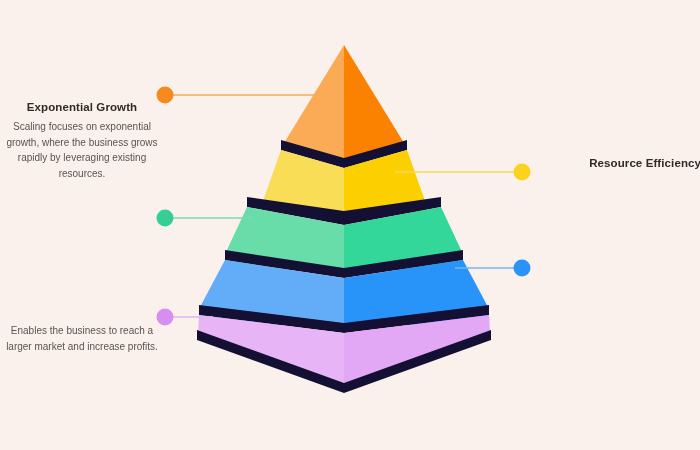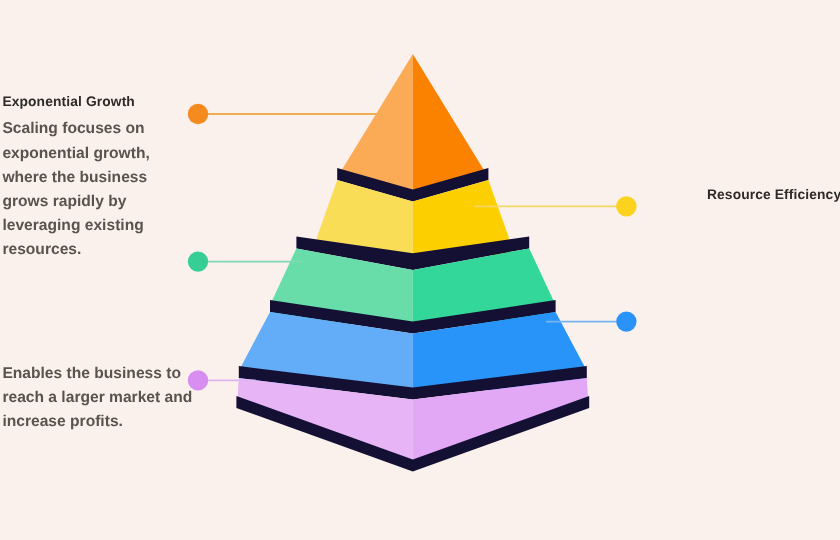--- a/index.html
+++ b/index.html
@@ -24,36 +24,37 @@
     left: 0;
     top: 0;
     width: 700px;
     height: 450px;
   }
   .callout {
     position: absolute;
     width: 160px;
   }
   .callout-left {
-    text-align: left;
+    text-align: center;
+    margin-top: 22px;
   }
   .callout-right {
     text-align: right;
   }
   .callout-title {
     font-size: 11.5px;
     font-weight: bold;
     color: #2e2a28;
     line-height: 1.25;
     margin: 0 0 5px 0;
     letter-spacing: 0.1px;
   }
   .callout-desc {
-    font-size: 13px;
-    font-weight: bold;
+    font-size: 10px;
+    font-weight: normal;
     color: #59534f;
     line-height: 1.55;
     margin: 0;
   }
   
   #callout-exponential-growth { left: 2px;  top: 78px;  }
   #callout-improved-productivity { left: 2px; top: 200px; }
   #callout-expanded-reach { left: 2px; top: 301px; }
   
   #callout-resource-efficiency { left: 541px; top: 156px; }

